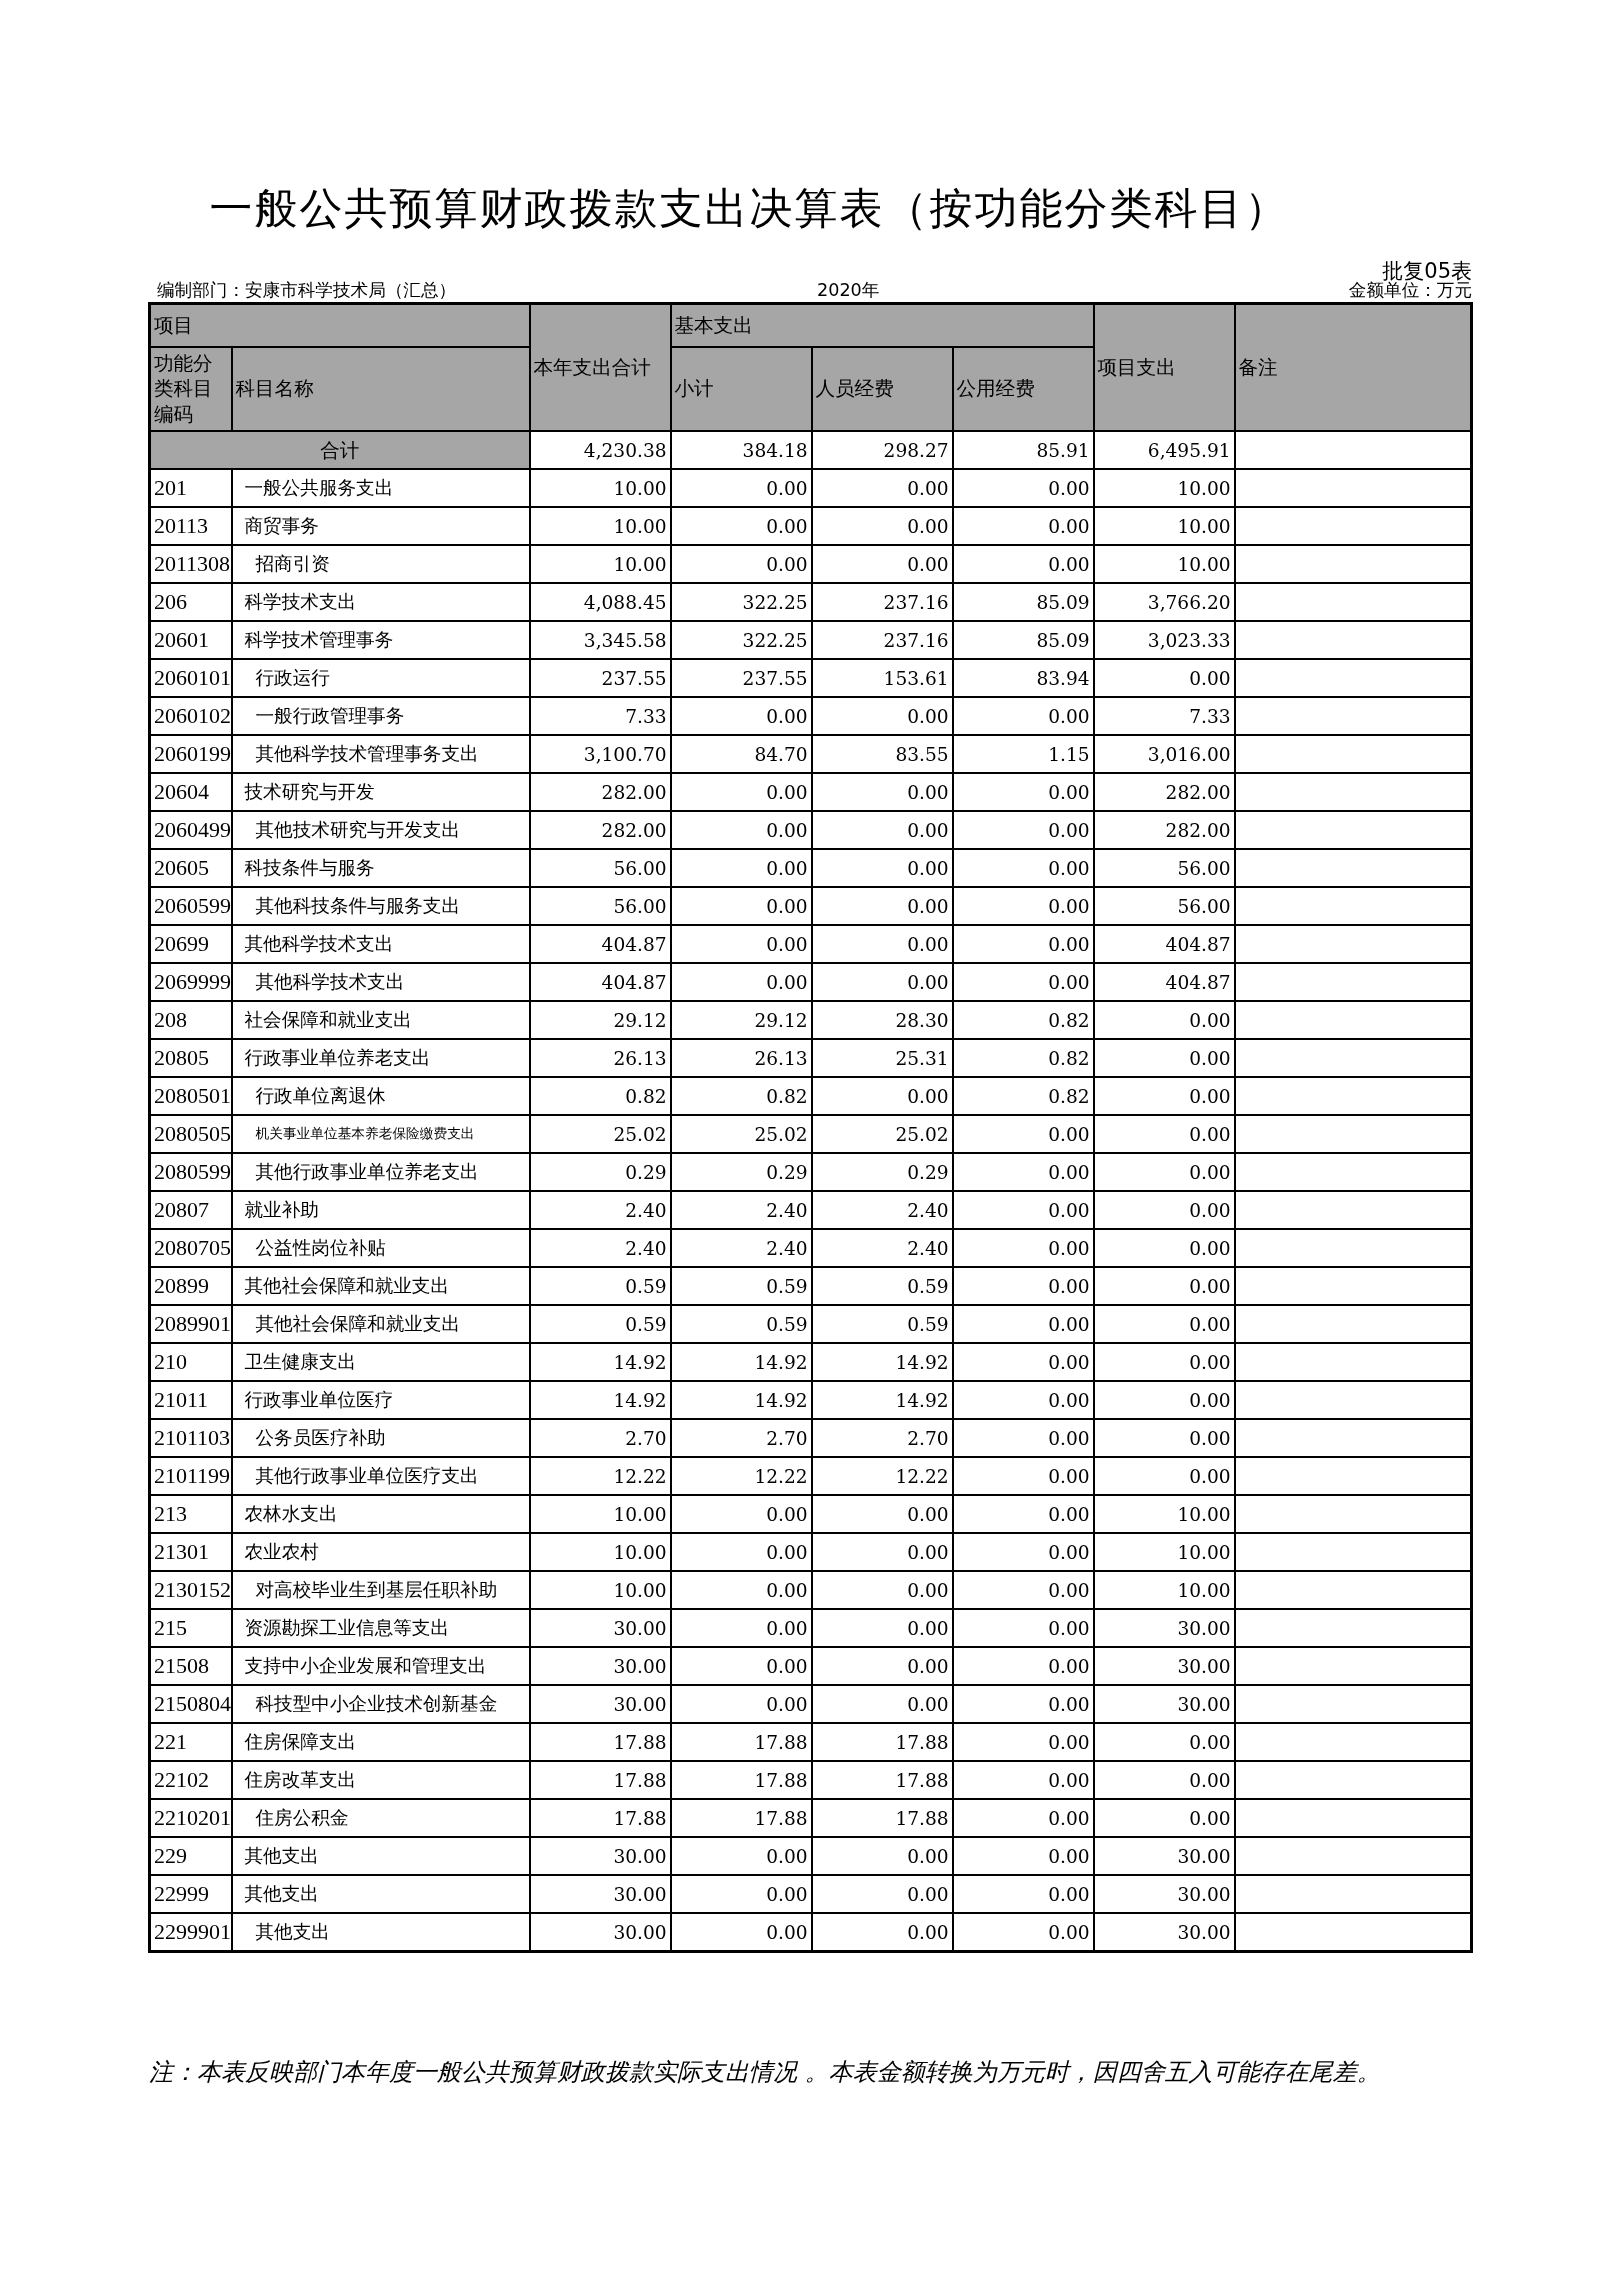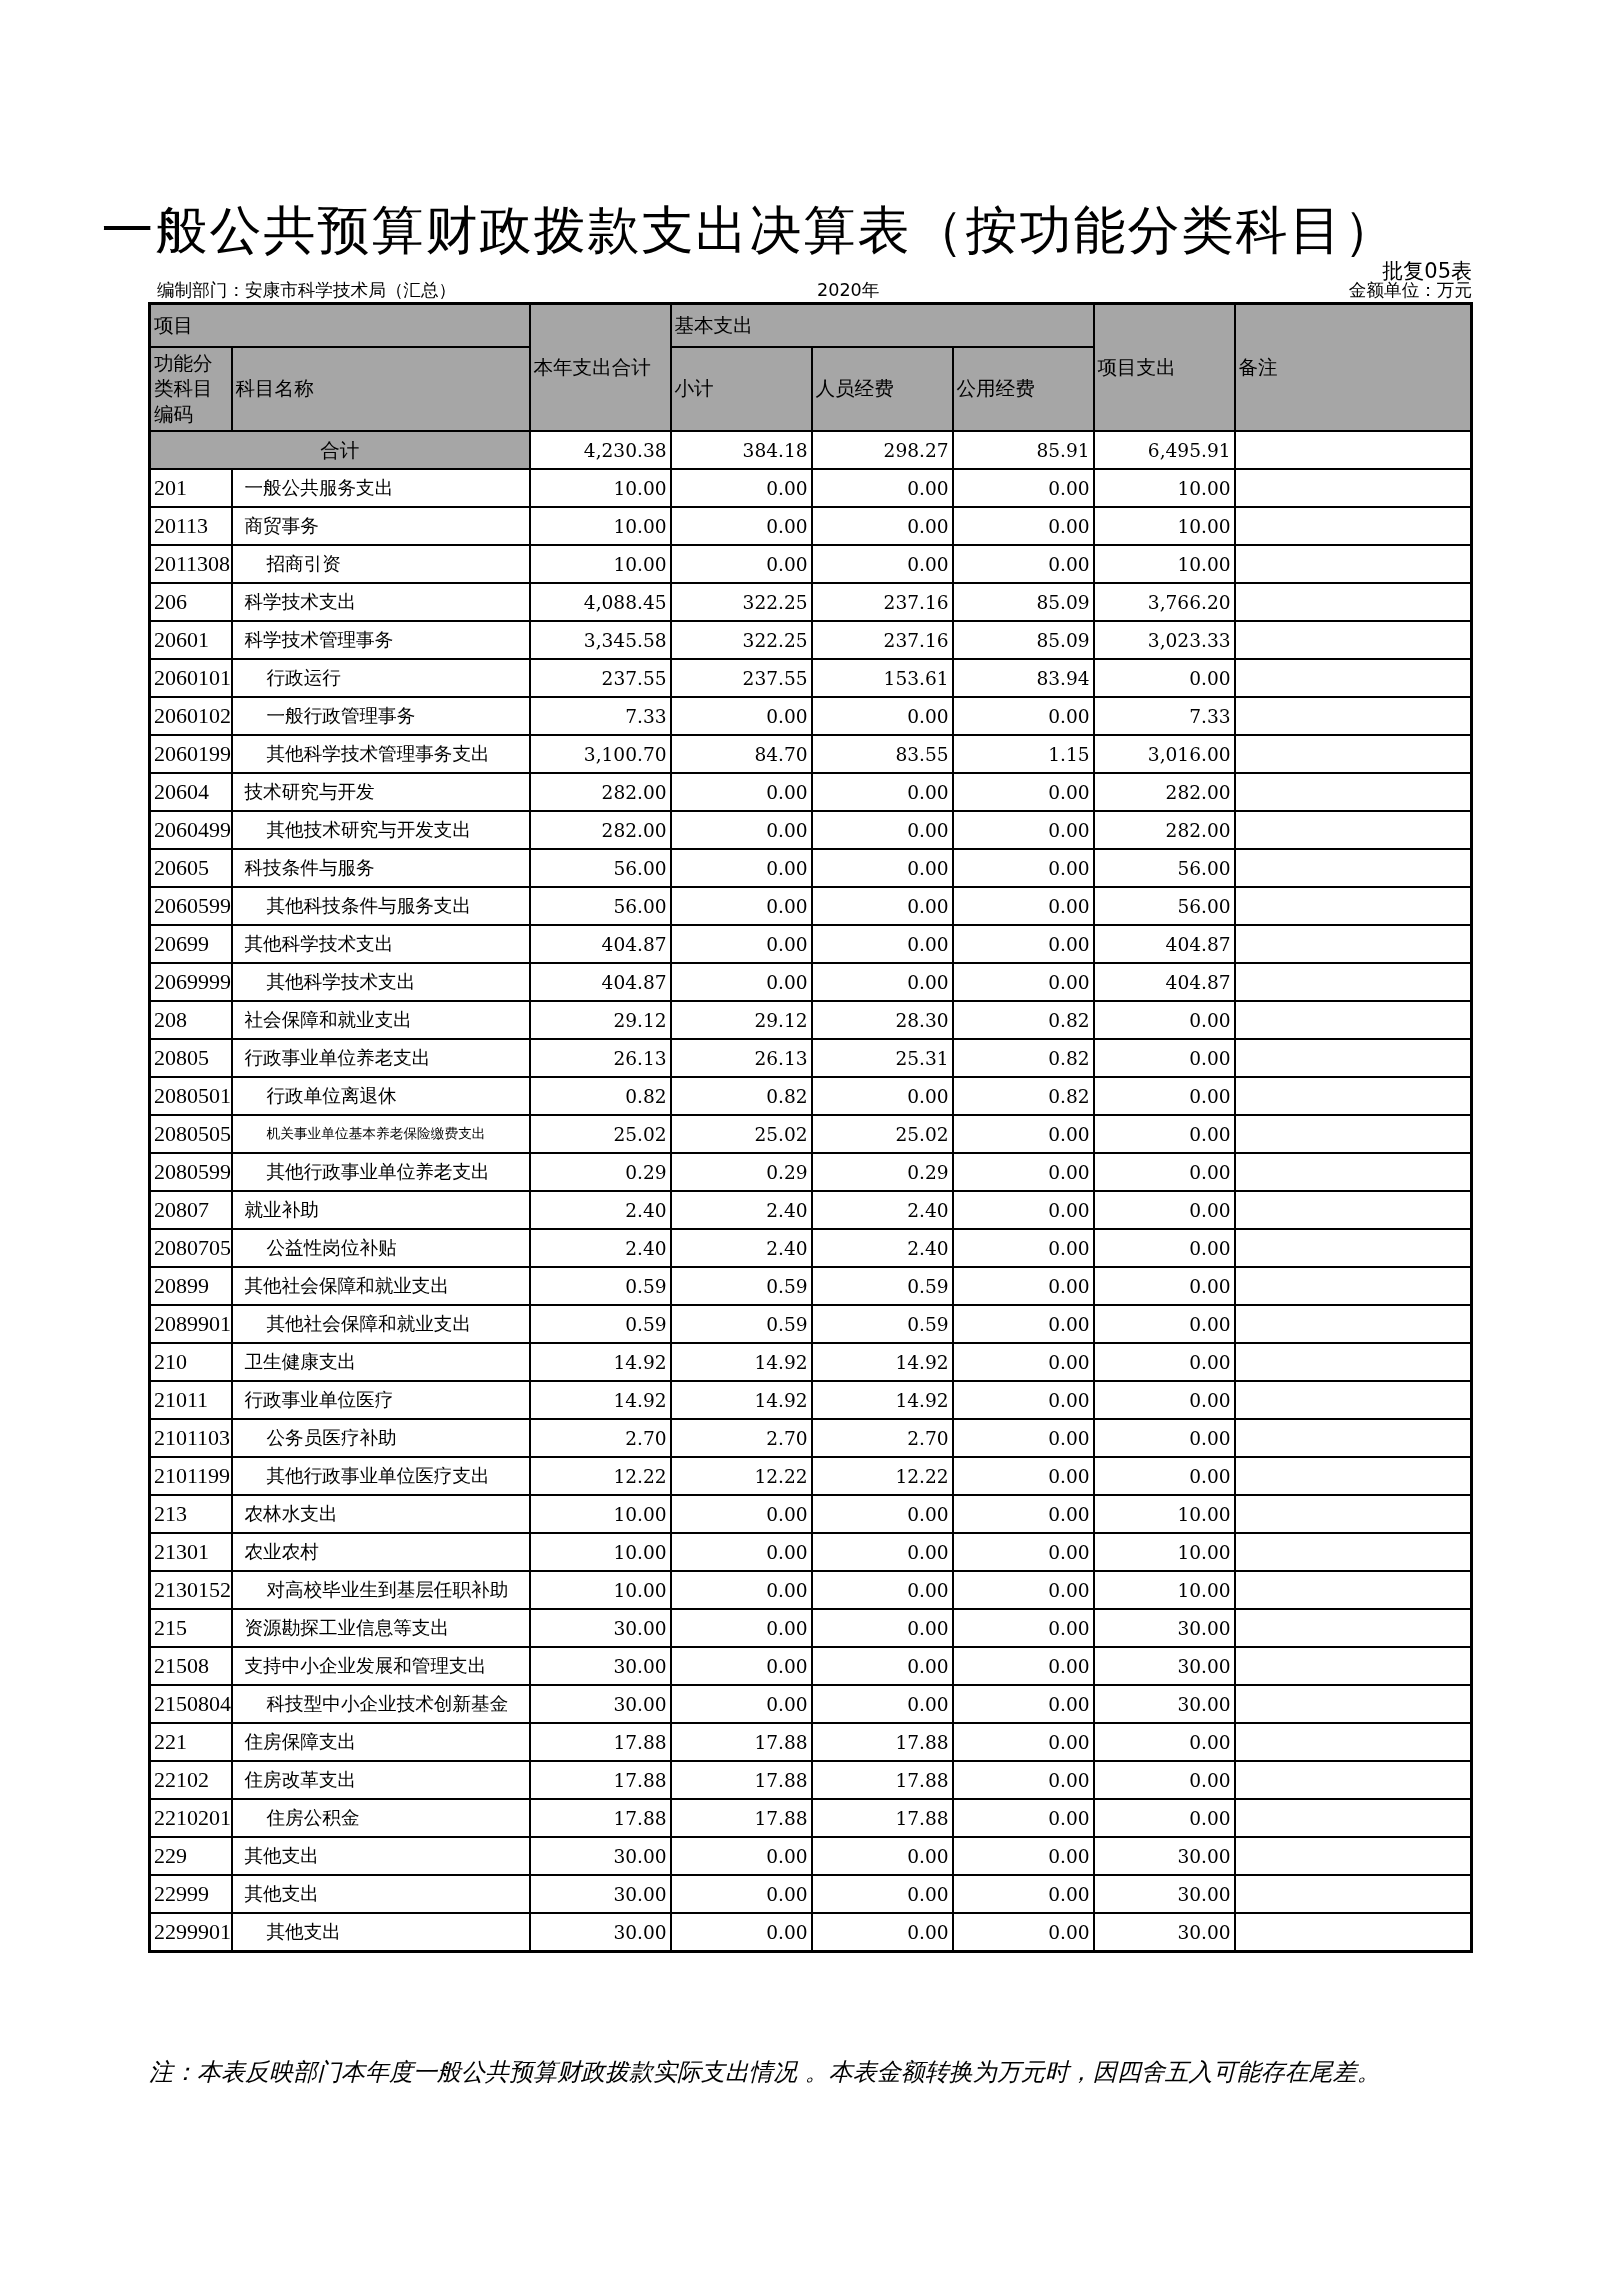--- a/index.html
+++ b/index.html
@@ -1,31 +1,31 @@
 <!DOCTYPE html>
 <html><head>
 <meta charset="utf-8">
 <style>
   html, body { margin:0; padding:0; background:#ffffff; }
   body { width:1621px; height:2293px; position:relative; font-family:"DejaVu Sans", sans-serif; color:#000; }
-  .title { position:absolute; left:0; width:1499px; top:196px; text-align:center; font-family:"DejaVu Serif", serif; font-size:52px; letter-spacing:2px; }
+  .title { position:absolute; left:0; width:1499px; top:180px; text-align:center; font-family:"DejaVu Serif", serif; font-size:43px; letter-spacing:2px; }
   .form-no { position:absolute; right:149px; top:257px; font-size:21px; }
   .meta { position:absolute; left:149px; width:1323px; top:278px; font-size:17.6px; height:23.5px; }
   .meta .dept { position:absolute; left:8px;font-family:Liberation Serif, serif; }
   .meta .year { position:absolute; left:668px; }
   .meta .unit { position:absolute; right:0; }
   table { position:absolute; left:148px; top:302px; width:1323px; border-collapse:collapse; border:3.9px solid #000; table-layout:fixed; }
   th, td { border:2px solid #000; font-size:19.6px; padding:0 2.9px; height:36px; overflow:hidden; white-space:nowrap; }
   th { background:#a6a6a6; font-weight:normal; text-align:left; line-height:25.5px; }
   .hdr-row1 th { height:41px; }
   .hdr-row2 th { height:82px; }
   td.num { text-align:right; font-family:"DejaVu Serif", serif; font-size:18.6px; }
   td.code { font-family:Liberation Serif, serif; font-size:22px; }
   td.name { font-size:18.6px;padding-left:12px; }
-  td.name.indent { padding-left:34px;font-family:Liberation Mono, monospace; }
+  td.name.indent { padding-left:23px;font-family:Liberation Mono, monospace; }
   td.name.small { font-size:13.7px; }
   td.total-label { background:#a6a6a6; text-align:center; }
   .note { position:absolute; left:149px; top:2056px; font-size:24px;font-style:italic; }
 </style>
 </head>
 <body>
 
 <div class="title">一般公共预算财政拨款支出决算表（按功能分类科目）</div>
 <div class="form-no">批复05表</div>
 <div class="meta">

